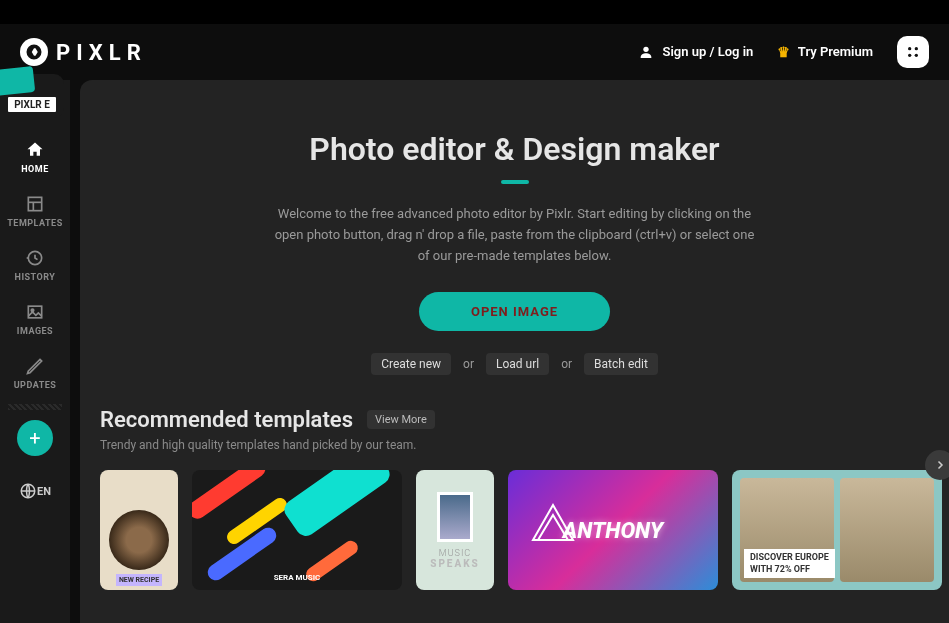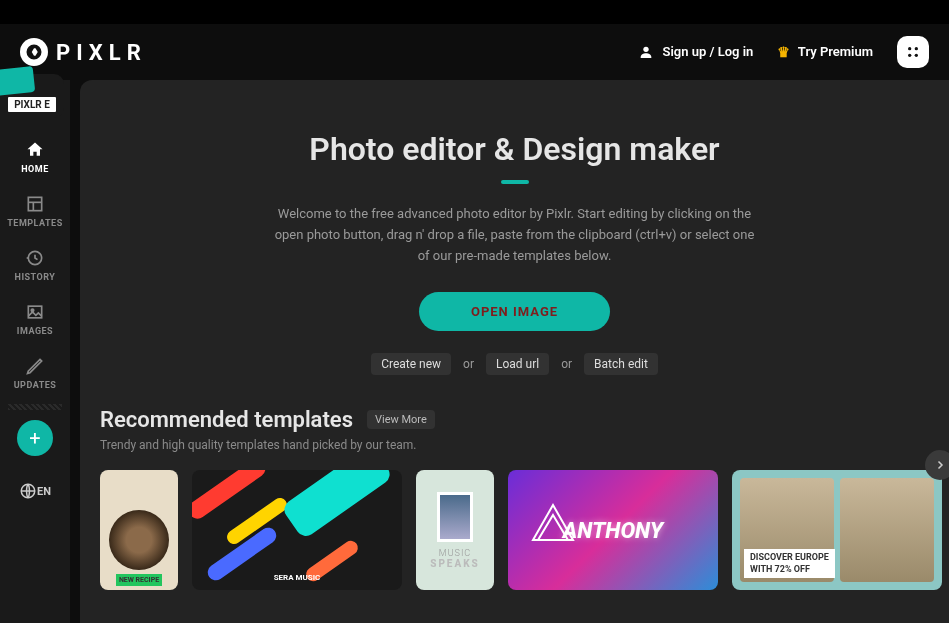--- a/index.html
+++ b/index.html
@@ -36,21 +36,21 @@
 .section{padding:12px 20px 0;}
 .sec-head{display:flex;align-items:center;gap:14px;}
 .sec-head h2{font-size:22px;font-weight:600;color:#e6e6e6;}
 .view-more{background:#323232;color:#bbb;font-size:11px;padding:3px 8px;border-radius:4px;cursor:pointer;}
 .sec-sub{font-size:12px;color:#8a8a8a;margin-top:6px;}
 .thumbs{display:flex;gap:14px;margin-top:18px;position:relative;}
 .thumb{height:120px;border-radius:8px;overflow:hidden;cursor:pointer;flex-shrink:0;position:relative;}
 .scroll-next{position:absolute;right:-6px;top:370px;width:30px;height:30px;border-radius:50%;background:#3a3a3a;display:flex;align-items:center;justify-content:center;cursor:pointer;color:#ccc;}
 .t1{width:78px;background:#e8ddc8;display:flex;flex-direction:column;align-items:center;justify-content:flex-end;padding:4px;}
 .t1 .plate{width:60px;height:60px;border-radius:50%;background:radial-gradient(circle,#8b6a4a 30%,#3a2a1a 70%);margin-bottom:4px;}
-.t1 .lab{background:#22c55e;color:#333;font-size:7px;font-weight:700;padding:2px 3px;text-align:center;line-height:1.2;}
+.t1 .lab{background:#c4b5fd;color:#333;font-size:7px;font-weight:700;padding:2px 3px;text-align:center;line-height:1.2;}
 .t2{width:210px;background:#1a1a1a;position:relative;}
 .t2 .stripe{position:absolute;border-radius:10px;transform:rotate(-35deg);}
 .t3{width:210px;background:linear-gradient(135deg,#6a2dd8,#d82d9a,#2d8dd8);display:flex;align-items:center;justify-content:center;}
 .t3 .txt{font-weight:800;font-size:22px;font-style:italic;color:#fff;text-shadow:0 0 6px rgba(255,255,255,.5);}
 .t4{width:78px;background:#d7e6dc;display:flex;flex-direction:column;align-items:center;justify-content:center;}
 .t4 .ph{width:36px;height:50px;background:linear-gradient(#4a6a8a,#aac);border:3px solid #fff;margin-bottom:6px;}
 .t4 .ms{font-size:9px;font-weight:300;color:#999;letter-spacing:1px;}
 .t4 .sp{font-size:10px;font-weight:800;color:#bbb;letter-spacing:2px;}
 .t5{width:210px;background:#8cc7c4;display:flex;align-items:center;gap:6px;padding:8px;}
 .t5 .bld{flex:1;height:100%;background:linear-gradient(#c9b89a,#9a8a6a);border-radius:4px;}

